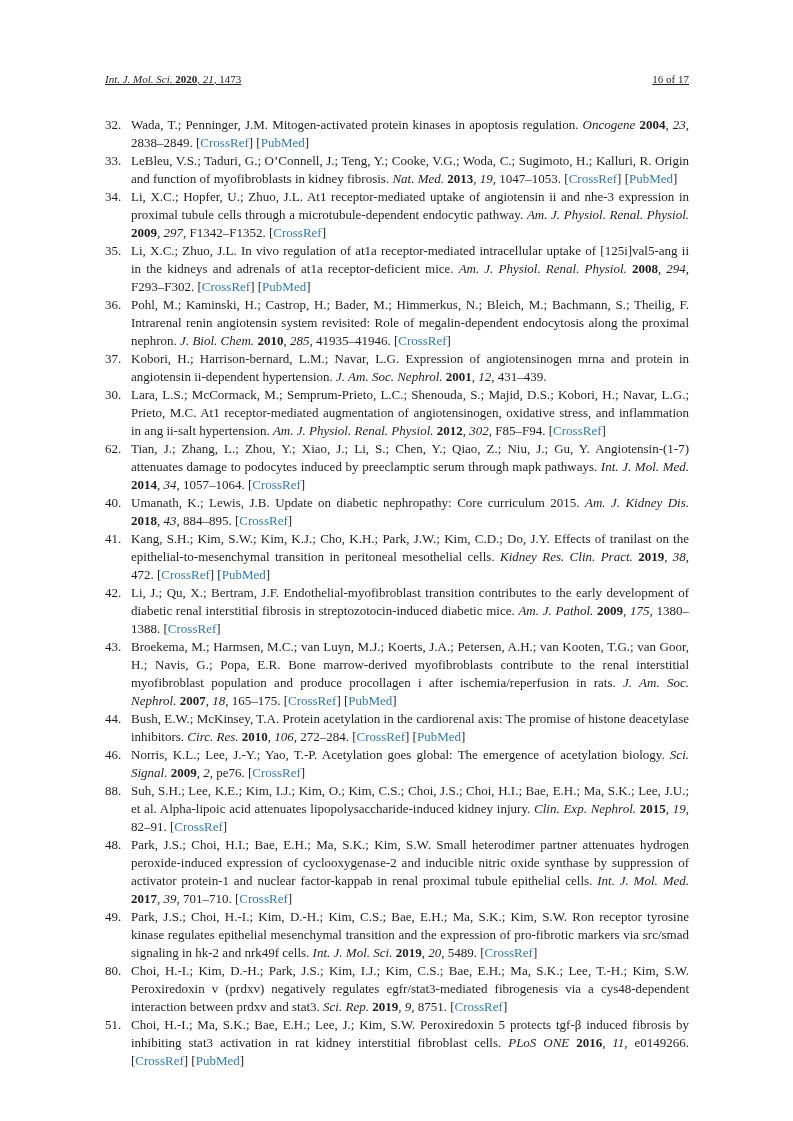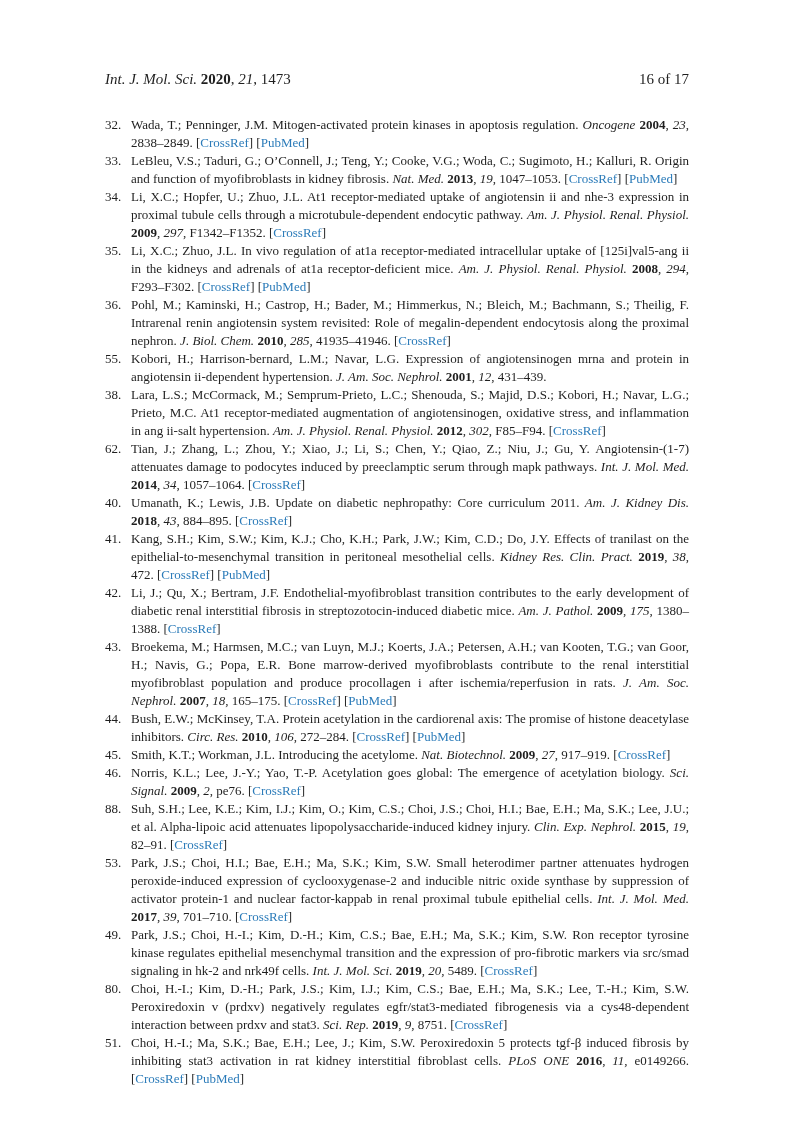--- a/index.html
+++ b/index.html
@@ -19,22 +19,23 @@
   .content {
     position: absolute;
     left: 105px;
     top: 72px;
     width: 584px;
   }
   .page-header {
     display: flex;
     justify-content: space-between;
     align-items: baseline;
-    font-size: 15px;
+    font-size: 11px;
     line-height: 14px;
+    text-decoration: underline;
   }
   .ref-list {
     margin-top: 30px;
   }
   .ref {
     display: flex;
     font-size: 13px;
     line-height: 18px;
   }
   .ref-num {
@@ -76,65 +77,61 @@
         </div>
         <div class="ref">
           <span class="ref-num">35.</span>
           <div class="ref-body"><span>Li, X.C.; Zhuo, J.L. In vivo regulation of at1a receptor-mediated intracellular uptake of [125i]val5-ang ii in the kidneys and adrenals of at1a receptor-deficient mice. </span><span class="it">Am. J. Physiol. Renal. Physiol.</span><span> </span><span class="bd">2008</span><span>, </span><span class="it">294</span><span>, F293–F302. [</span><span class="lnk">CrossRef</span><span>] [</span><span class="lnk">PubMed</span><span>]</span></div>
         </div>
         <div class="ref">
           <span class="ref-num">36.</span>
           <div class="ref-body"><span>Pohl, M.; Kaminski, H.; Castrop, H.; Bader, M.; Himmerkus, N.; Bleich, M.; Bachmann, S.; Theilig, F. Intrarenal renin angiotensin system revisited: Role of megalin-dependent endocytosis along the proximal nephron. </span><span class="it">J. Biol. Chem.</span><span> </span><span class="bd">2010</span><span>, </span><span class="it">285</span><span>, 41935–41946. [</span><span class="lnk">CrossRef</span><span>]</span></div>
         </div>
         <div class="ref">
-          <span class="ref-num">55.</span>
+          <span class="ref-num">37.</span>
           <div class="ref-body"><span>Kobori, H.; Harrison-bernard, L.M.; Navar, L.G. Expression of angiotensinogen mrna and protein in angiotensin ii-dependent hypertension. </span><span class="it">J. Am. Soc. Nephrol.</span><span> </span><span class="bd">2001</span><span>, </span><span class="it">12</span><span>, 431–439.</span></div>
         </div>
         <div class="ref">
-          <span class="ref-num">38.</span>
+          <span class="ref-num">30.</span>
           <div class="ref-body"><span>Lara, L.S.; McCormack, M.; Semprum-Prieto, L.C.; Shenouda, S.; Majid, D.S.; Kobori, H.; Navar, L.G.; Prieto, M.C. At1 receptor-mediated augmentation of angiotensinogen, oxidative stress, and inflammation in ang ii-salt hypertension. </span><span class="it">Am. J. Physiol. Renal. Physiol.</span><span> </span><span class="bd">2012</span><span>, </span><span class="it">302</span><span>, F85–F94. [</span><span class="lnk">CrossRef</span><span>]</span></div>
         </div>
         <div class="ref">
           <span class="ref-num">62.</span>
           <div class="ref-body"><span>Tian, J.; Zhang, L.; Zhou, Y.; Xiao, J.; Li, S.; Chen, Y.; Qiao, Z.; Niu, J.; Gu, Y. Angiotensin-(1-7) attenuates damage to podocytes induced by preeclamptic serum through mapk pathways. </span><span class="it">Int. J. Mol. Med.</span><span> </span><span class="bd">2014</span><span>, </span><span class="it">34</span><span>, 1057–1064. [</span><span class="lnk">CrossRef</span><span>]</span></div>
         </div>
         <div class="ref">
           <span class="ref-num">40.</span>
-          <div class="ref-body"><span>Umanath, K.; Lewis, J.B. Update on diabetic nephropathy: Core curriculum 2011. </span><span class="it">Am. J. Kidney Dis.</span><span> </span><span class="bd">2018</span><span>, </span><span class="it">43</span><span>, 884–895. [</span><span class="lnk">CrossRef</span><span>]</span></div>
+          <div class="ref-body"><span>Umanath, K.; Lewis, J.B. Update on diabetic nephropathy: Core curriculum 2015. </span><span class="it">Am. J. Kidney Dis.</span><span> </span><span class="bd">2018</span><span>, </span><span class="it">43</span><span>, 884–895. [</span><span class="lnk">CrossRef</span><span>]</span></div>
         </div>
         <div class="ref">
           <span class="ref-num">41.</span>
           <div class="ref-body"><span>Kang, S.H.; Kim, S.W.; Kim, K.J.; Cho, K.H.; Park, J.W.; Kim, C.D.; Do, J.Y. Effects of tranilast on the epithelial-to-mesenchymal transition in peritoneal mesothelial cells. </span><span class="it">Kidney Res. Clin. Pract.</span><span> </span><span class="bd">2019</span><span>, </span><span class="it">38</span><span>, 472. [</span><span class="lnk">CrossRef</span><span>] [</span><span class="lnk">PubMed</span><span>]</span></div>
         </div>
         <div class="ref">
           <span class="ref-num">42.</span>
           <div class="ref-body"><span>Li, J.; Qu, X.; Bertram, J.F. Endothelial-myofibroblast transition contributes to the early development of diabetic renal interstitial fibrosis in streptozotocin-induced diabetic mice. </span><span class="it">Am. J. Pathol.</span><span> </span><span class="bd">2009</span><span>, </span><span class="it">175</span><span>, 1380–1388. [</span><span class="lnk">CrossRef</span><span>]</span></div>
         </div>
         <div class="ref">
           <span class="ref-num">43.</span>
           <div class="ref-body"><span>Broekema, M.; Harmsen, M.C.; van Luyn, M.J.; Koerts, J.A.; Petersen, A.H.; van Kooten, T.G.; van Goor, H.; Navis, G.; Popa, E.R. Bone marrow-derived myofibroblasts contribute to the renal interstitial myofibroblast population and produce procollagen i after ischemia/reperfusion in rats. </span><span class="it">J. Am. Soc. Nephrol.</span><span> </span><span class="bd">2007</span><span>, </span><span class="it">18</span><span>, 165–175. [</span><span class="lnk">CrossRef</span><span>] [</span><span class="lnk">PubMed</span><span>]</span></div>
         </div>
         <div class="ref">
           <span class="ref-num">44.</span>
           <div class="ref-body"><span>Bush, E.W.; McKinsey, T.A. Protein acetylation in the cardiorenal axis: The promise of histone deacetylase inhibitors. </span><span class="it">Circ. Res.</span><span> </span><span class="bd">2010</span><span>, </span><span class="it">106</span><span>, 272–284. [</span><span class="lnk">CrossRef</span><span>] [</span><span class="lnk">PubMed</span><span>]</span></div>
         </div>
         <div class="ref">
-          <span class="ref-num">45.</span>
-          <div class="ref-body"><span>Smith, K.T.; Workman, J.L. Introducing the acetylome. </span><span class="it">Nat. Biotechnol.</span><span> </span><span class="bd">2009</span><span>, </span><span class="it">27</span><span>, 917–919. [</span><span class="lnk">CrossRef</span><span>]</span></div>
-        </div>
-        <div class="ref">
           <span class="ref-num">46.</span>
           <div class="ref-body"><span>Norris, K.L.; Lee, J.-Y.; Yao, T.-P. Acetylation goes global: The emergence of acetylation biology. </span><span class="it">Sci. Signal.</span><span> </span><span class="bd">2009</span><span>, </span><span class="it">2</span><span>, pe76. [</span><span class="lnk">CrossRef</span><span>]</span></div>
         </div>
         <div class="ref">
           <span class="ref-num">88.</span>
           <div class="ref-body"><span>Suh, S.H.; Lee, K.E.; Kim, I.J.; Kim, O.; Kim, C.S.; Choi, J.S.; Choi, H.I.; Bae, E.H.; Ma, S.K.; Lee, J.U.; et al. Alpha-lipoic acid attenuates lipopolysaccharide-induced kidney injury. </span><span class="it">Clin. Exp. Nephrol.</span><span> </span><span class="bd">2015</span><span>, </span><span class="it">19</span><span>, 82–91. [</span><span class="lnk">CrossRef</span><span>]</span></div>
         </div>
         <div class="ref">
-          <span class="ref-num">53.</span>
+          <span class="ref-num">48.</span>
           <div class="ref-body"><span>Park, J.S.; Choi, H.I.; Bae, E.H.; Ma, S.K.; Kim, S.W. Small heterodimer partner attenuates hydrogen peroxide-induced expression of cyclooxygenase-2 and inducible nitric oxide synthase by suppression of activator protein-1 and nuclear factor-kappab in renal proximal tubule epithelial cells. </span><span class="it">Int. J. Mol. Med.</span><span> </span><span class="bd">2017</span><span>, </span><span class="it">39</span><span>, 701–710. [</span><span class="lnk">CrossRef</span><span>]</span></div>
         </div>
         <div class="ref">
           <span class="ref-num">49.</span>
           <div class="ref-body"><span>Park, J.S.; Choi, H.-I.; Kim, D.-H.; Kim, C.S.; Bae, E.H.; Ma, S.K.; Kim, S.W. Ron receptor tyrosine kinase regulates epithelial mesenchymal transition and the expression of pro-fibrotic markers via src/smad signaling in hk-2 and nrk49f cells. </span><span class="it">Int. J. Mol. Sci.</span><span> </span><span class="bd">2019</span><span>, </span><span class="it">20</span><span>, 5489. [</span><span class="lnk">CrossRef</span><span>]</span></div>
         </div>
         <div class="ref">
           <span class="ref-num">80.</span>
           <div class="ref-body"><span>Choi, H.-I.; Kim, D.-H.; Park, J.S.; Kim, I.J.; Kim, C.S.; Bae, E.H.; Ma, S.K.; Lee, T.-H.; Kim, S.W. Peroxiredoxin v (prdxv) negatively regulates egfr/stat3-mediated fibrogenesis via a cys48-dependent interaction between prdxv and stat3. </span><span class="it">Sci. Rep.</span><span> </span><span class="bd">2019</span><span>, </span><span class="it">9</span><span>, 8751. [</span><span class="lnk">CrossRef</span><span>]</span></div>
         </div>

